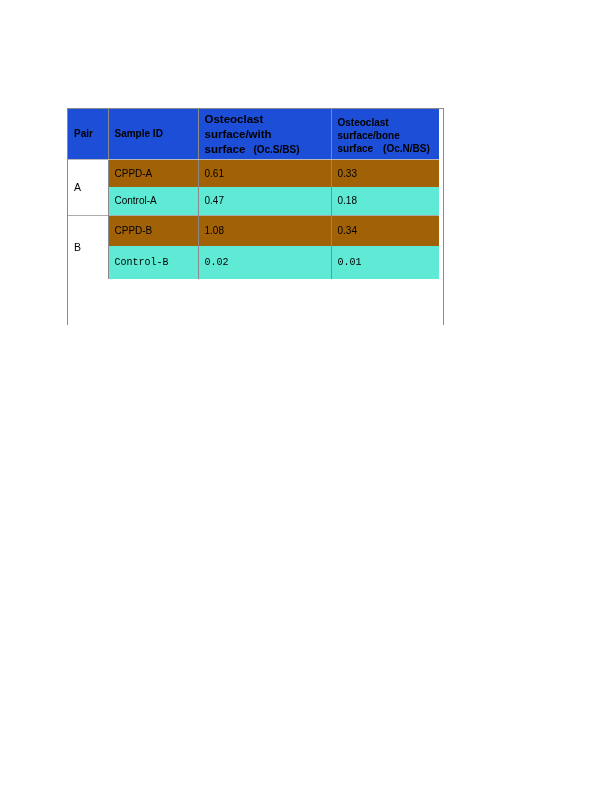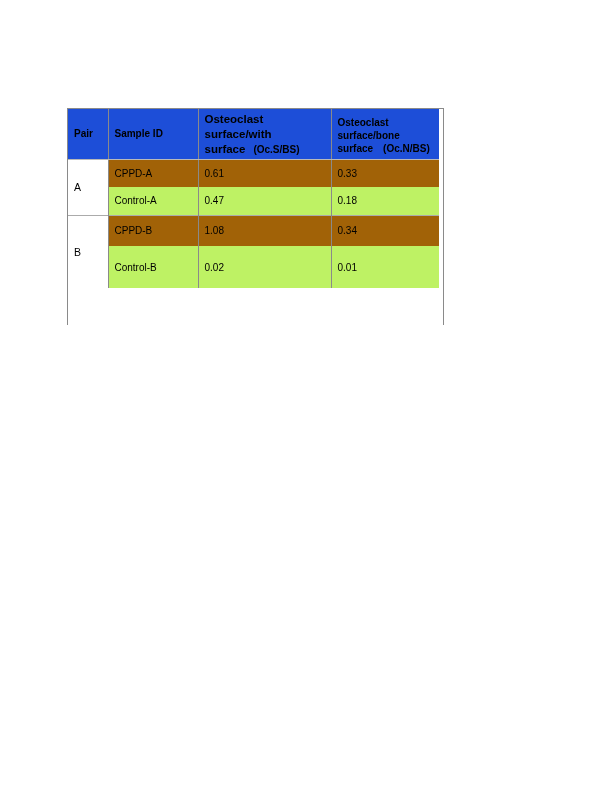--- a/index.html
+++ b/index.html
@@ -71,23 +71,23 @@
     padding-top: 7px;
     font-size: 10px;
     line-height: 13px;
   }
   .hline { white-space: nowrap; }
   .sub-s { font-size: 10px; margin-left: 8px; }
   .sub-n { font-size: 10px; margin-left: 10px; }
   tr.r1 { height: 28px; }
   tr.r2 { height: 28px; }
   tr.r3 { height: 31px; }
-  tr.r4 { height: 42px; }
+  tr.r4 { height: 33px; font-family: Liberation Mono, monospace; }
   tr.row td { vertical-align: middle; background: #a16207; }
-  tr.row.blue td { background: #bef264; }
+  tr.row.blue td { background: #5eead4; }
   td.pair-cell {
     background: #ffffff !important;
     vertical-align: middle;
     font-size: 10.5px;
   }
   tr.group-start td { border-top: 1px solid #ababab; }
 </style>
 </head>
 <body>
 

